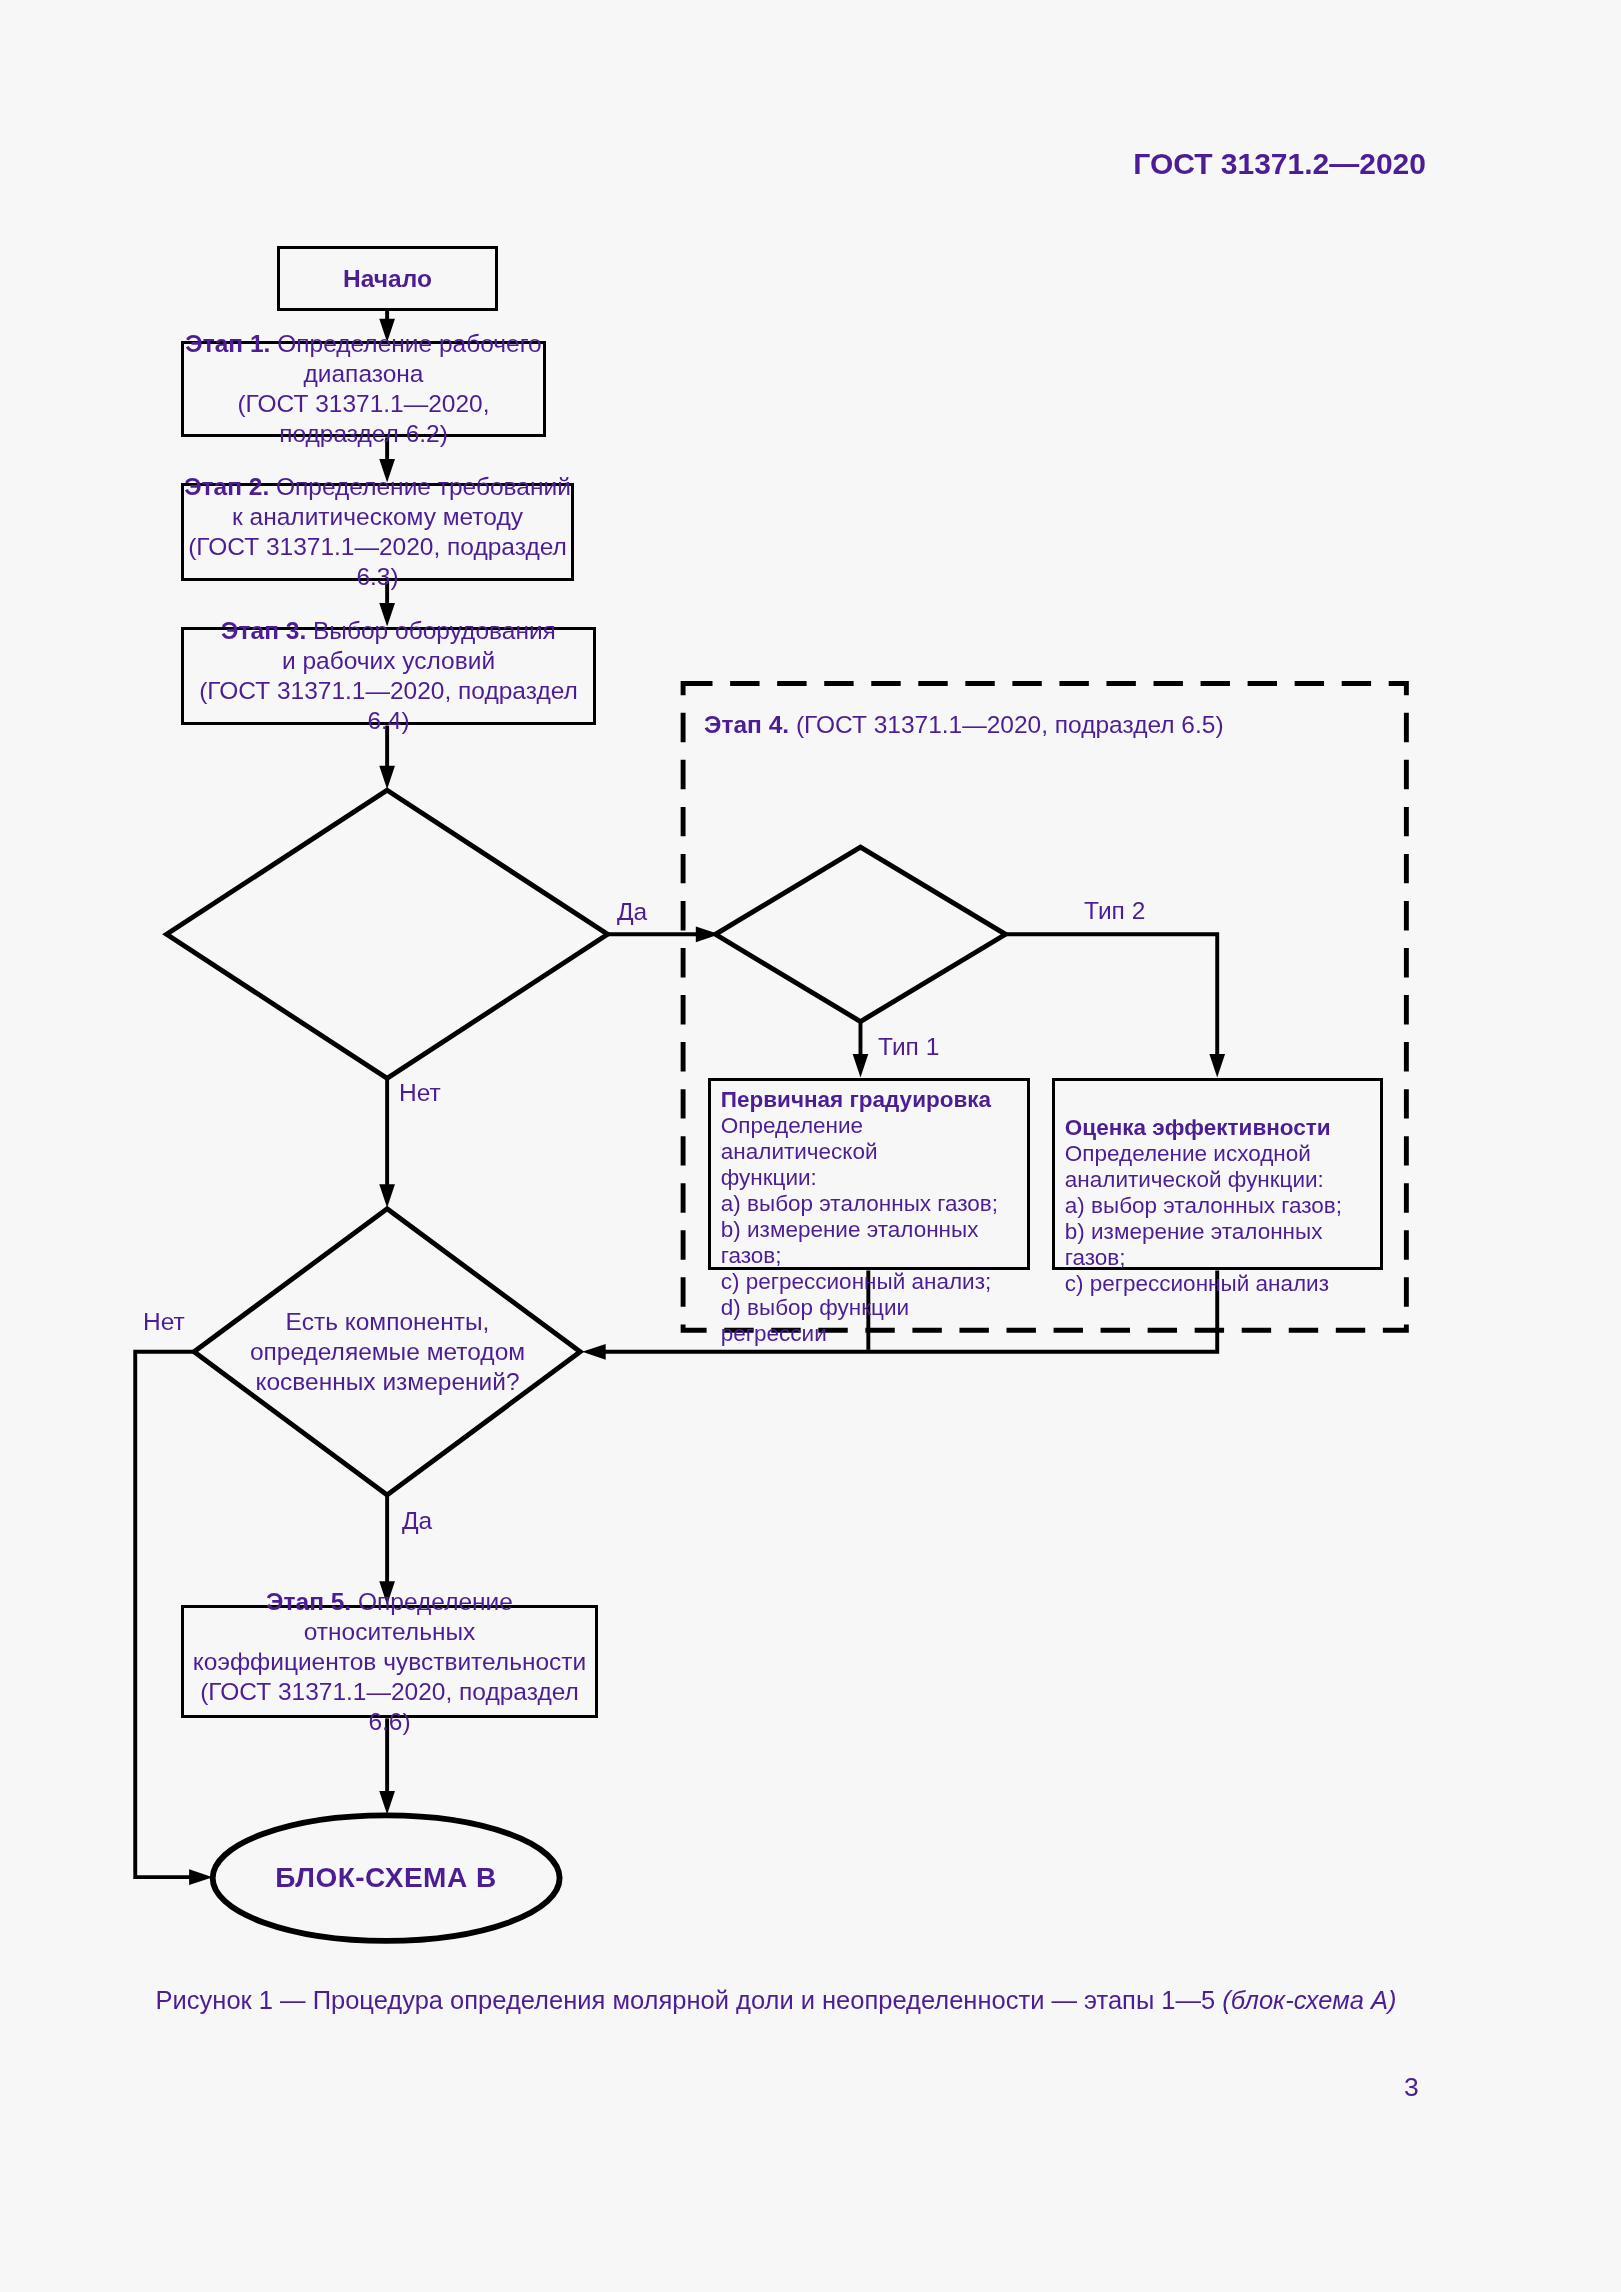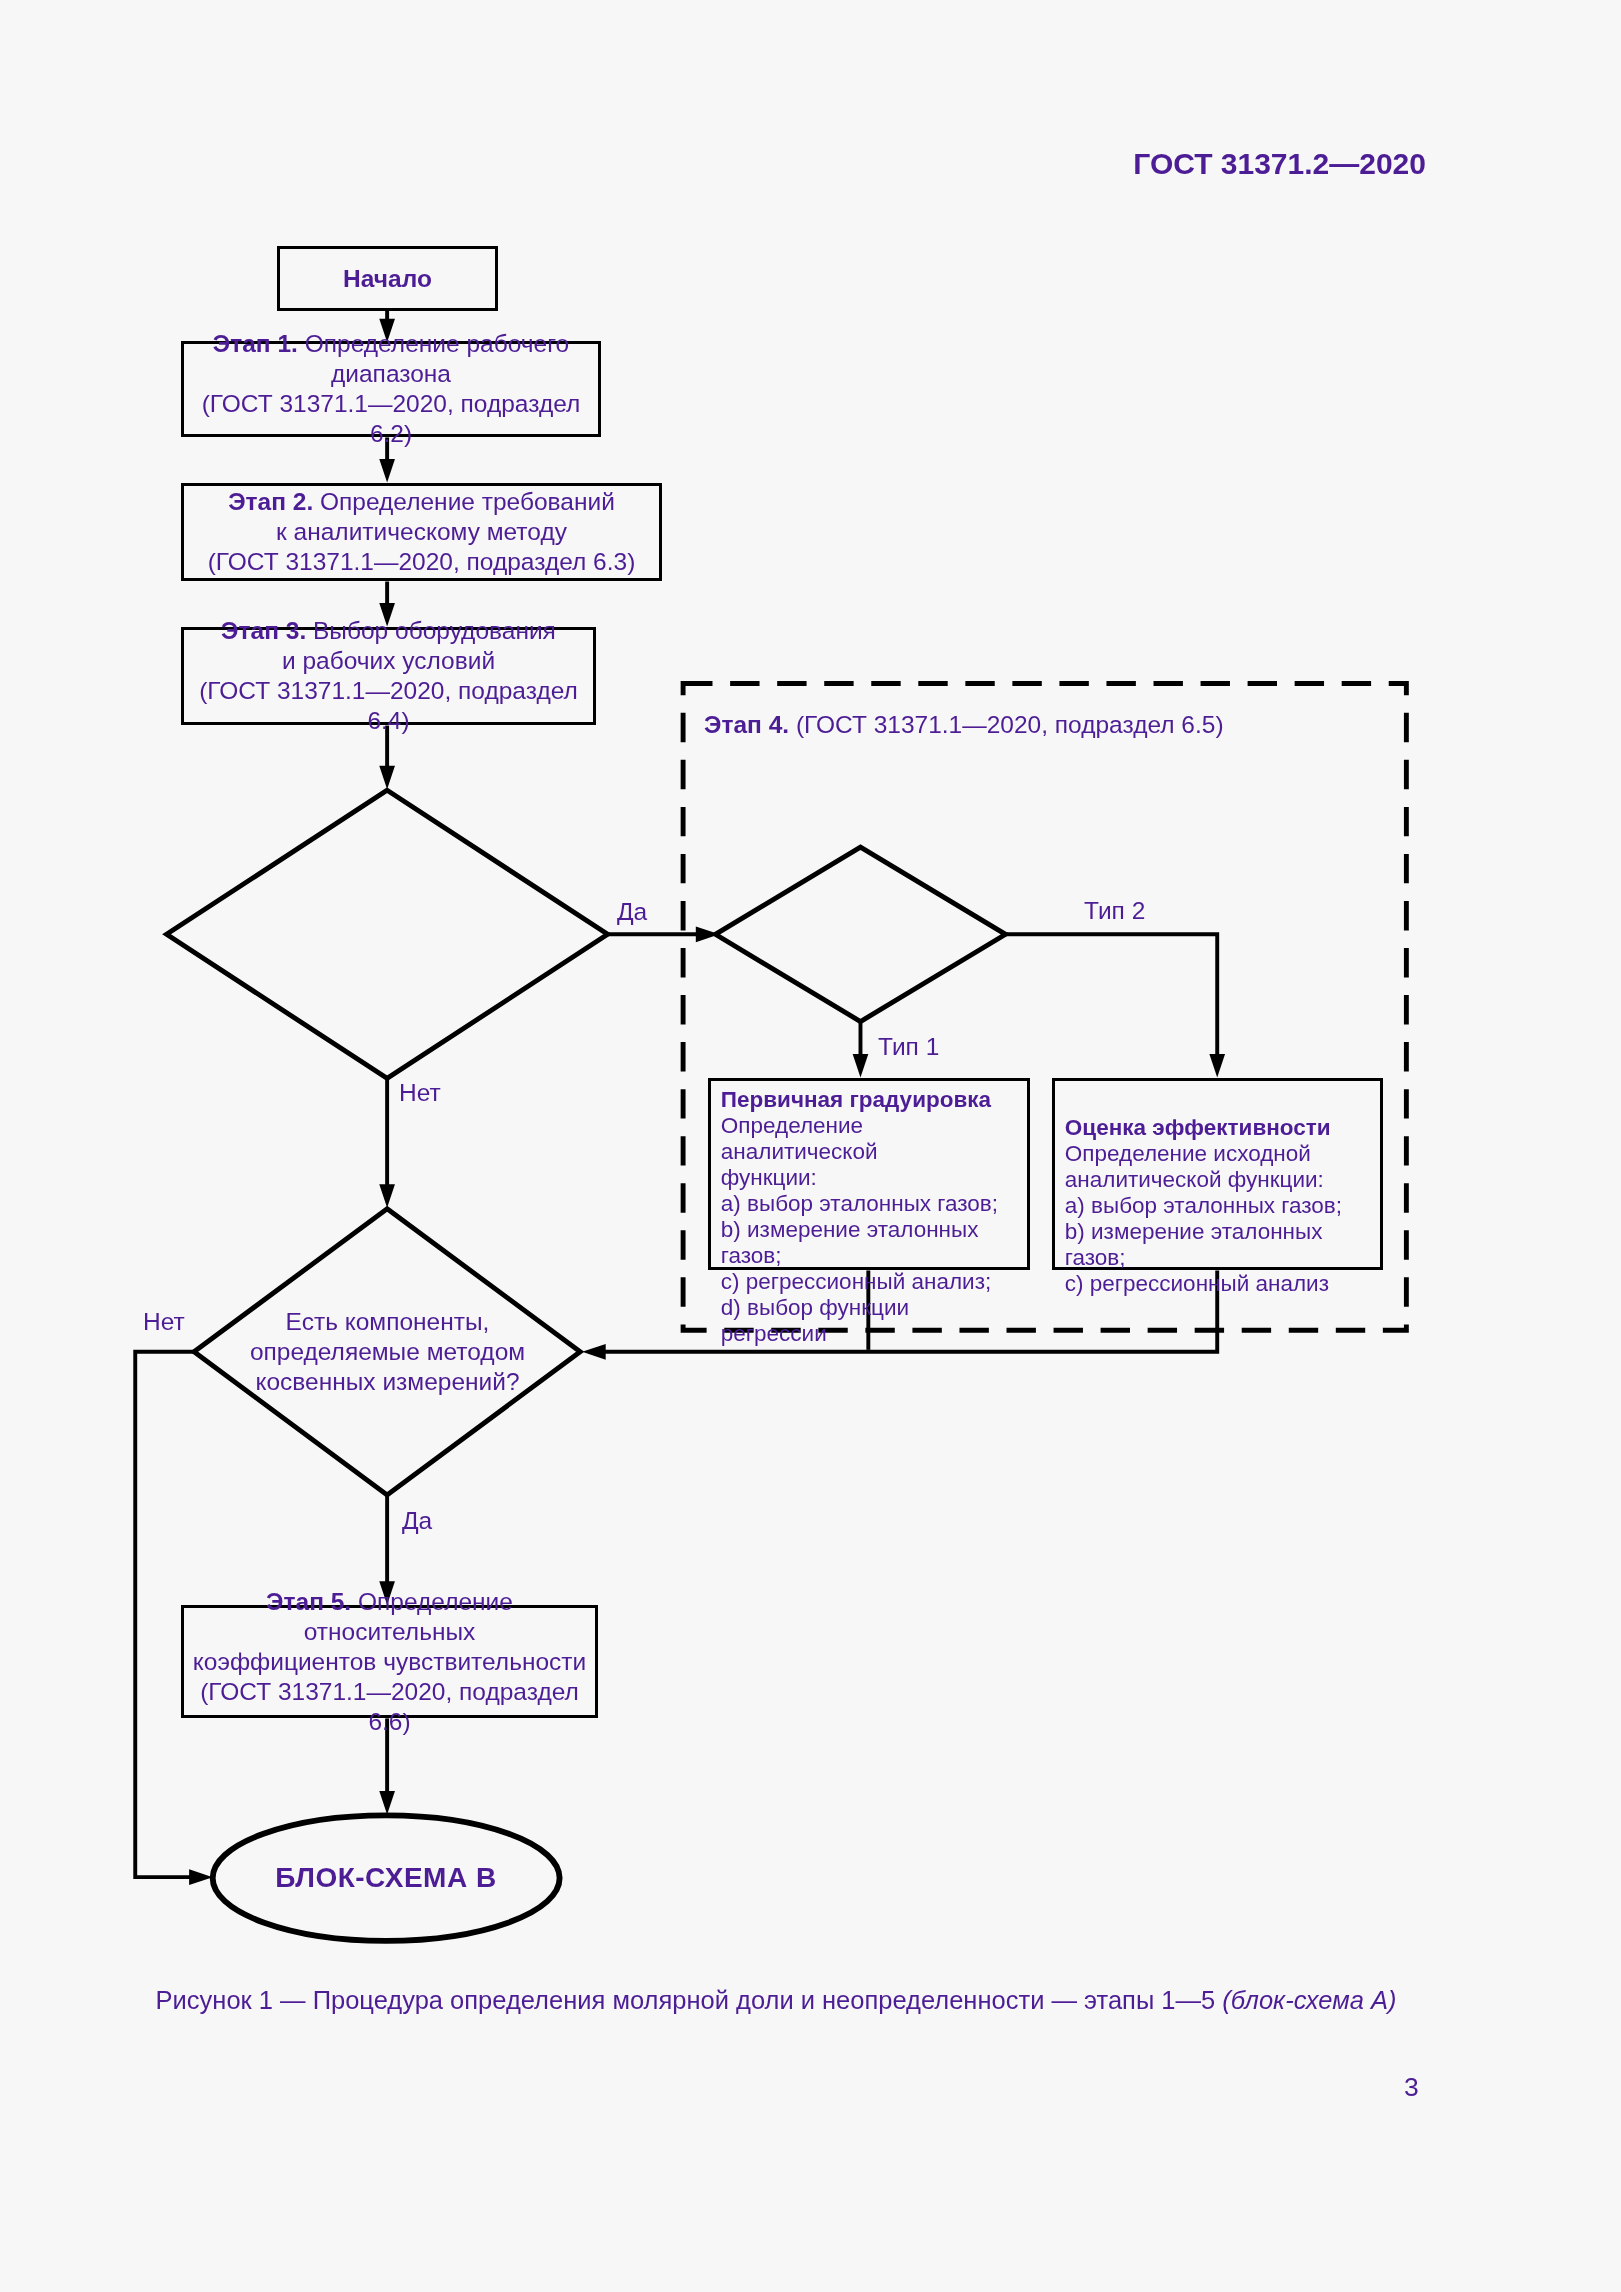--- a/index.html
+++ b/index.html
@@ -95,27 +95,27 @@
       </g>
     </g>
   </svg>
 
   <div class="header" style="left:936px;top:147px;width:490px;">ГОСТ 31371.2—2020</div>
 
   <div class="node" style="left:277px;top:246px;width:221px;height:65px;font-weight:bold;">
     <div>Начало</div>
   </div>
 
-  <div class="node" style="left:181px;top:341px;width:420px;height:96px;">
+  <div class="node" style="left:181px;top:341px;width:365px;height:96px;">
     <div><b>Этап 1.</b> <span>Определение рабочего</span></div>
     <div>диапазона</div>
     <div>(ГОСТ 31371.1—2020, подраздел 6.2)</div>
   </div>
 
-  <div class="node" style="left:181px;top:483px;width:481px;height:98px;">
+  <div class="node" style="left:181px;top:483px;width:393px;height:98px;">
     <div><b>Этап 2.</b> <span>Определение требований</span></div>
     <div>к аналитическому методу</div>
     <div>(ГОСТ 31371.1—2020, подраздел 6.3)</div>
   </div>
 
   <div class="node" style="left:181px;top:627px;width:415px;height:98px;">
     <div><b>Этап 3.</b> <span>Выбор оборудования</span></div>
     <div>и рабочих условий</div>
     <div>(ГОСТ 31371.1—2020, подраздел 6.4)</div>
   </div>

